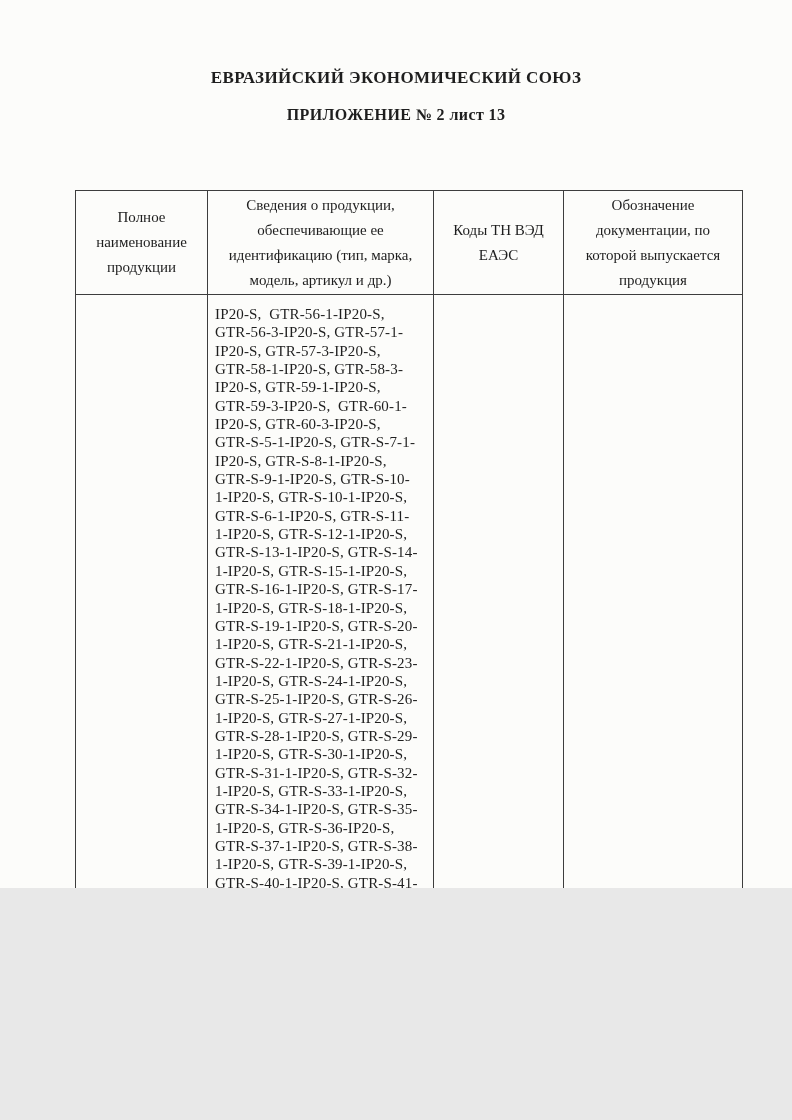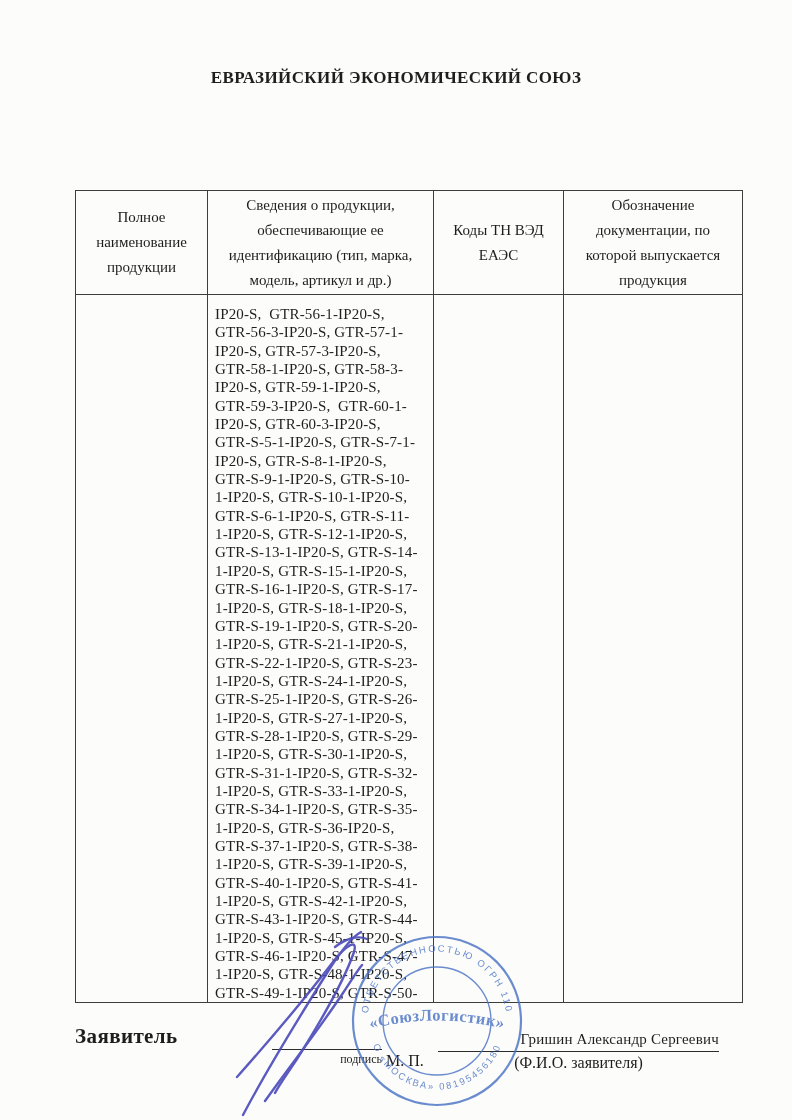--- a/index.html
+++ b/index.html
@@ -1,20 +1,20 @@
 <!DOCTYPE html>
 <html><head>
 <meta charset="utf-8">
 <style>
   * { margin: 0; padding: 0; box-sizing: border-box; }
   html, body { background: #e8e8e8; }
   .page {
     position: relative;
     width: 792px;
-    height: 1120px;
+    height: 888px;
     margin: 0 auto;
     background: #fcfcfa;
     font-family: "Liberation Serif", "DejaVu Serif", serif;
     color: #1e1e1e;
     overflow: hidden;
   }
   .title { position: absolute; left: 0; right: 0; text-align: center; font-weight: bold; letter-spacing: 0.4px; }
   .title-1 { top: 68px;  font-size: 17px; }
   .title-2 { top: 106px; font-size: 16px; }
   .title-3 { top: 141px; font-size: 17px; }
@@ -74,20 +74,21 @@
   .stamp .ring-text  { font-size: 9.5px; letter-spacing: 2px; font-family: "Liberation Sans", sans-serif; }
   .stamp .center-text { font-size: 16.5px; font-weight: bold; letter-spacing: 0.5px; font-family: "Liberation Serif", serif; }
   .signature { position: absolute; left: 235px; top: 925px; width: 160px; height: 195px; opacity: 0.9; }
 </style>
 </head>
 <body>
 
 <div class="page">
 
   <div class="title title-1">ЕВРАЗИЙСКИЙ ЭКОНОМИЧЕСКИЙ СОЮЗ</div>
+  <div class="title title-2">ПРИЛОЖЕНИЕ № 2 лист 13</div>
 
   <table class="doc-table">
     <colgroup>
       <col style="width:132px">
       <col style="width:226px">
       <col style="width:130px">
       <col style="width:179px">
     </colgroup>
     <thead>
       <tr>

